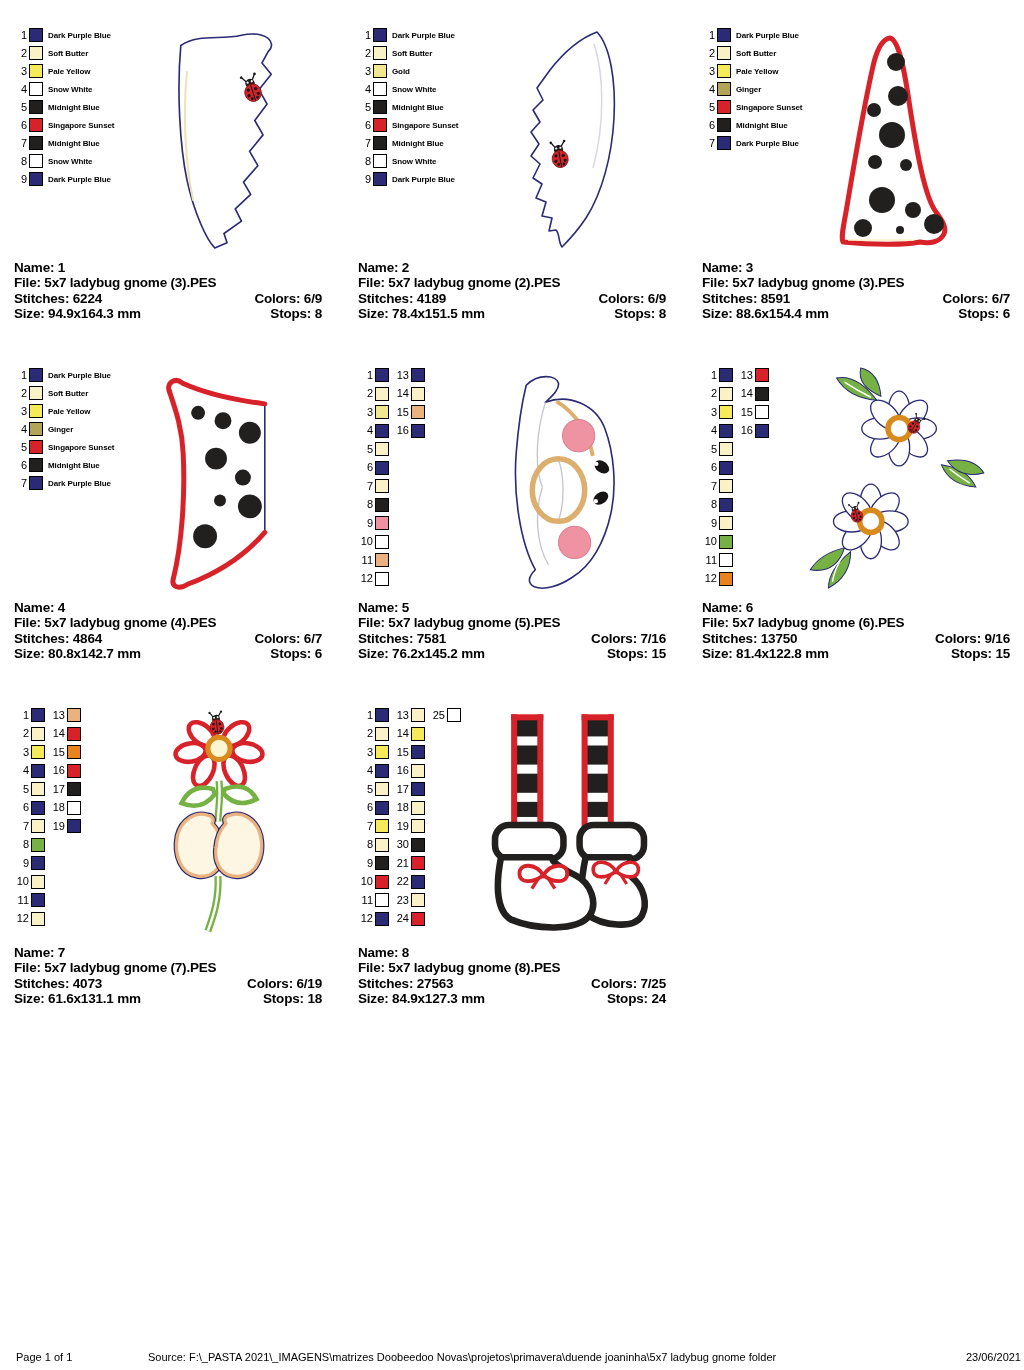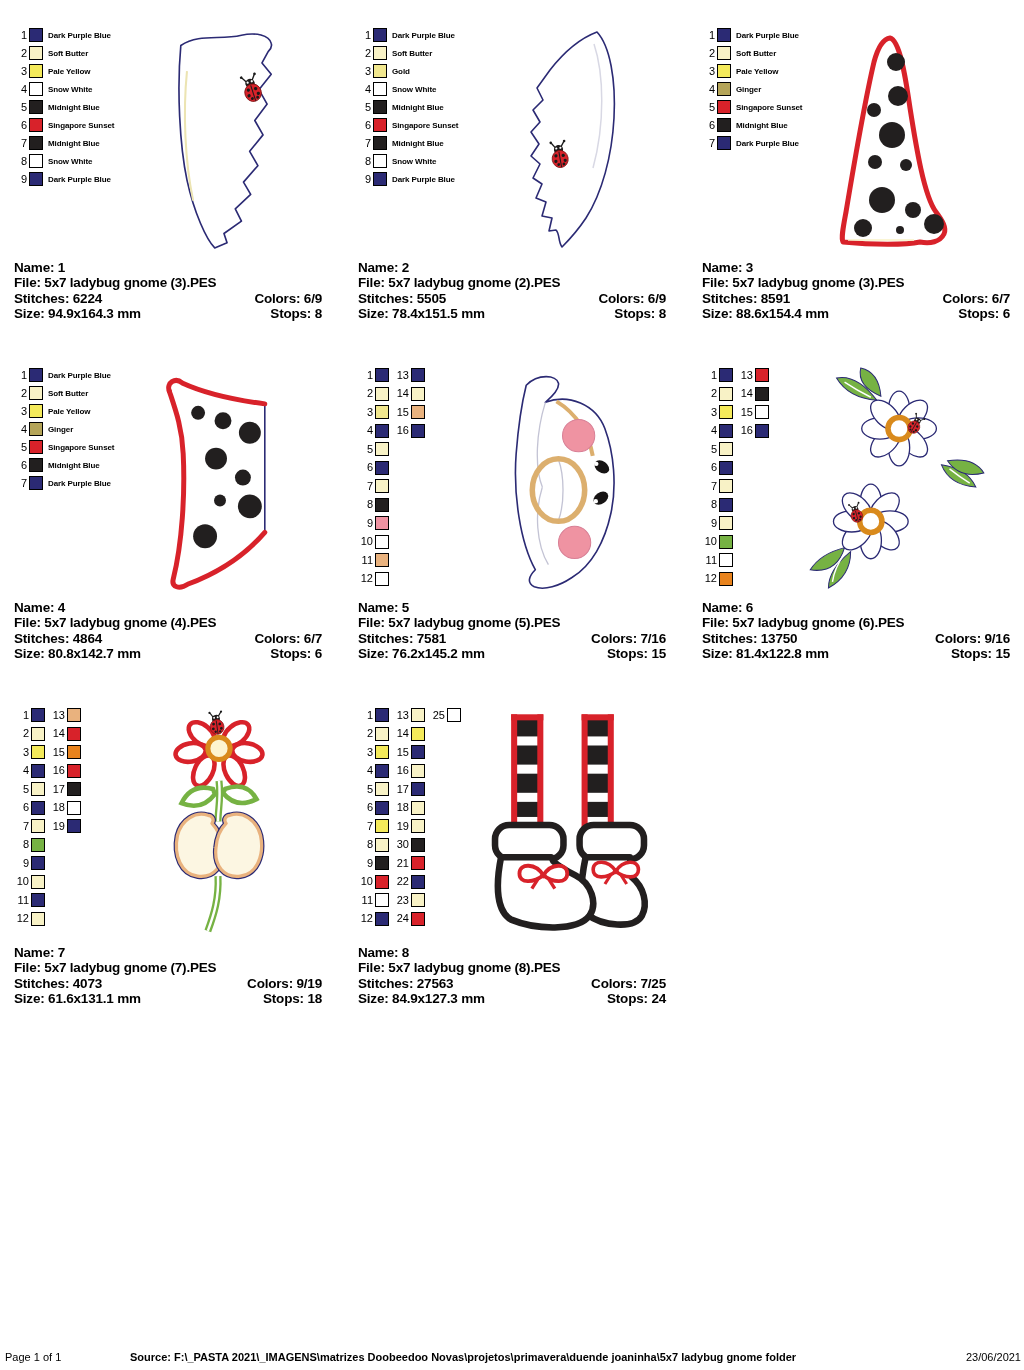--- a/index.html
+++ b/index.html
@@ -12,22 +12,22 @@
   .cnum{width:15px;text-align:right;font-size:11px;line-height:11px;}
   .cols .cnum{width:17px;}
   .sw{width:12px;height:12px;border:1px solid #000;margin-left:2px;flex:0 0 auto;}
   .clab{margin-left:5px;font-size:8px;font-weight:bold;letter-spacing:-0.1px;white-space:nowrap;}
   .art{position:absolute;}
   .info{position:absolute;left:6px;right:0;top:240px;font-size:13.5px;font-weight:bold;
         line-height:15.4px;letter-spacing:-0.2px;}
   .r3 .info{top:245px;}
   .info .row{display:flex;justify-content:space-between;}
   #footer{position:absolute;left:0;right:0;top:1351px;font-size:11px;line-height:12px;}
-  #footer .fpage{position:absolute;left:5px;}
-  #footer .fsource{position:absolute;left:130px;font-weight:bold;}
+  #footer .fpage{position:absolute;left:16px;}
+  #footer .fsource{position:absolute;left:148px;}
   #footer .fdate{position:absolute;right:3px;}
   svg{overflow:visible;}
 </style>
 </head>
 <body>
 
 <svg width="0" height="0" style="position:absolute" aria-hidden="true">
   <defs>
     <g id="ladybug">
       <line x1="-3" y1="-11" x2="-6" y2="-16" stroke="#1a1a1a" stroke-width="1.3"></line>
@@ -168,21 +168,21 @@
       </div>
     <svg class="art" style="left:154px;top:8px" width="118" height="222" viewBox="0 0 118 222">
       <path d="M91,4 C104,18 110,52 108,90 C106,128 96,165 80,190 C72,202 63,212 56,219 C52,214 54,206 50,202 L43,203 L46,190 L36,188 L40,174 L30,170 L36,156 L27,150 L34,136 L25,128 L33,116 L25,104 L34,94 L27,82 L37,72 L31,60 L44,42 C58,24 75,10 91,4 Z" fill="#fff" stroke="var(--navy)" stroke-width="1.6" stroke-linejoin="round"></path>
       <path d="M88,16 C98,46 99,96 87,140" fill="none" stroke="#d8d8e4" stroke-width="1.5"></path>
       <use href="#ladybug" transform="translate(54,130) rotate(-10)"></use>
     </svg>
     <div class="info">
       <div><span>Name:</span> <span>2</span></div>
       <div><span>File:</span> <span>5x7 ladybug gnome (2).PES</span></div>
       <div class="row">
-          <span><span>Stitches:</span> <span>5505</span></span>
+          <span><span>Stitches:</span> <span>4189</span></span>
           <span><span>Colors:</span> <span>6/9</span></span>
         </div>
       <div class="row">
           <span><span>Size:</span> <span>78.4x151.5 mm</span></span>
           <span><span>Stops:</span> <span>8</span></span>
         </div>
     </div>
   </div>
 
   <div class="cell" style="left:696px;top:20px">
@@ -644,21 +644,21 @@
       </g>
       <path d="M52,156 C53,178 48,194 42,210" fill="none" stroke="var(--green)" stroke-width="7"></path>
       <path d="M52,156 C53,178 48,194 42,210" fill="none" stroke="#fff" stroke-width="2.4"></path>
       <use href="#ladybug" transform="translate(51,8) rotate(-8) scale(0.85)"></use>
     </svg>
     <div class="info">
       <div><span>Name:</span> <span>7</span></div>
       <div><span>File:</span> <span>5x7 ladybug gnome (7).PES</span></div>
       <div class="row">
           <span><span>Stitches:</span> <span>4073</span></span>
-          <span><span>Colors:</span> <span>9/19</span></span>
+          <span><span>Colors:</span> <span>6/19</span></span>
         </div>
       <div class="row">
           <span><span>Size:</span> <span>61.6x131.1 mm</span></span>
           <span><span>Stops:</span> <span>18</span></span>
         </div>
     </div>
   </div>
 
   <div class="cell r3" style="left:352px;top:700px">
     <div class="legend cols">

